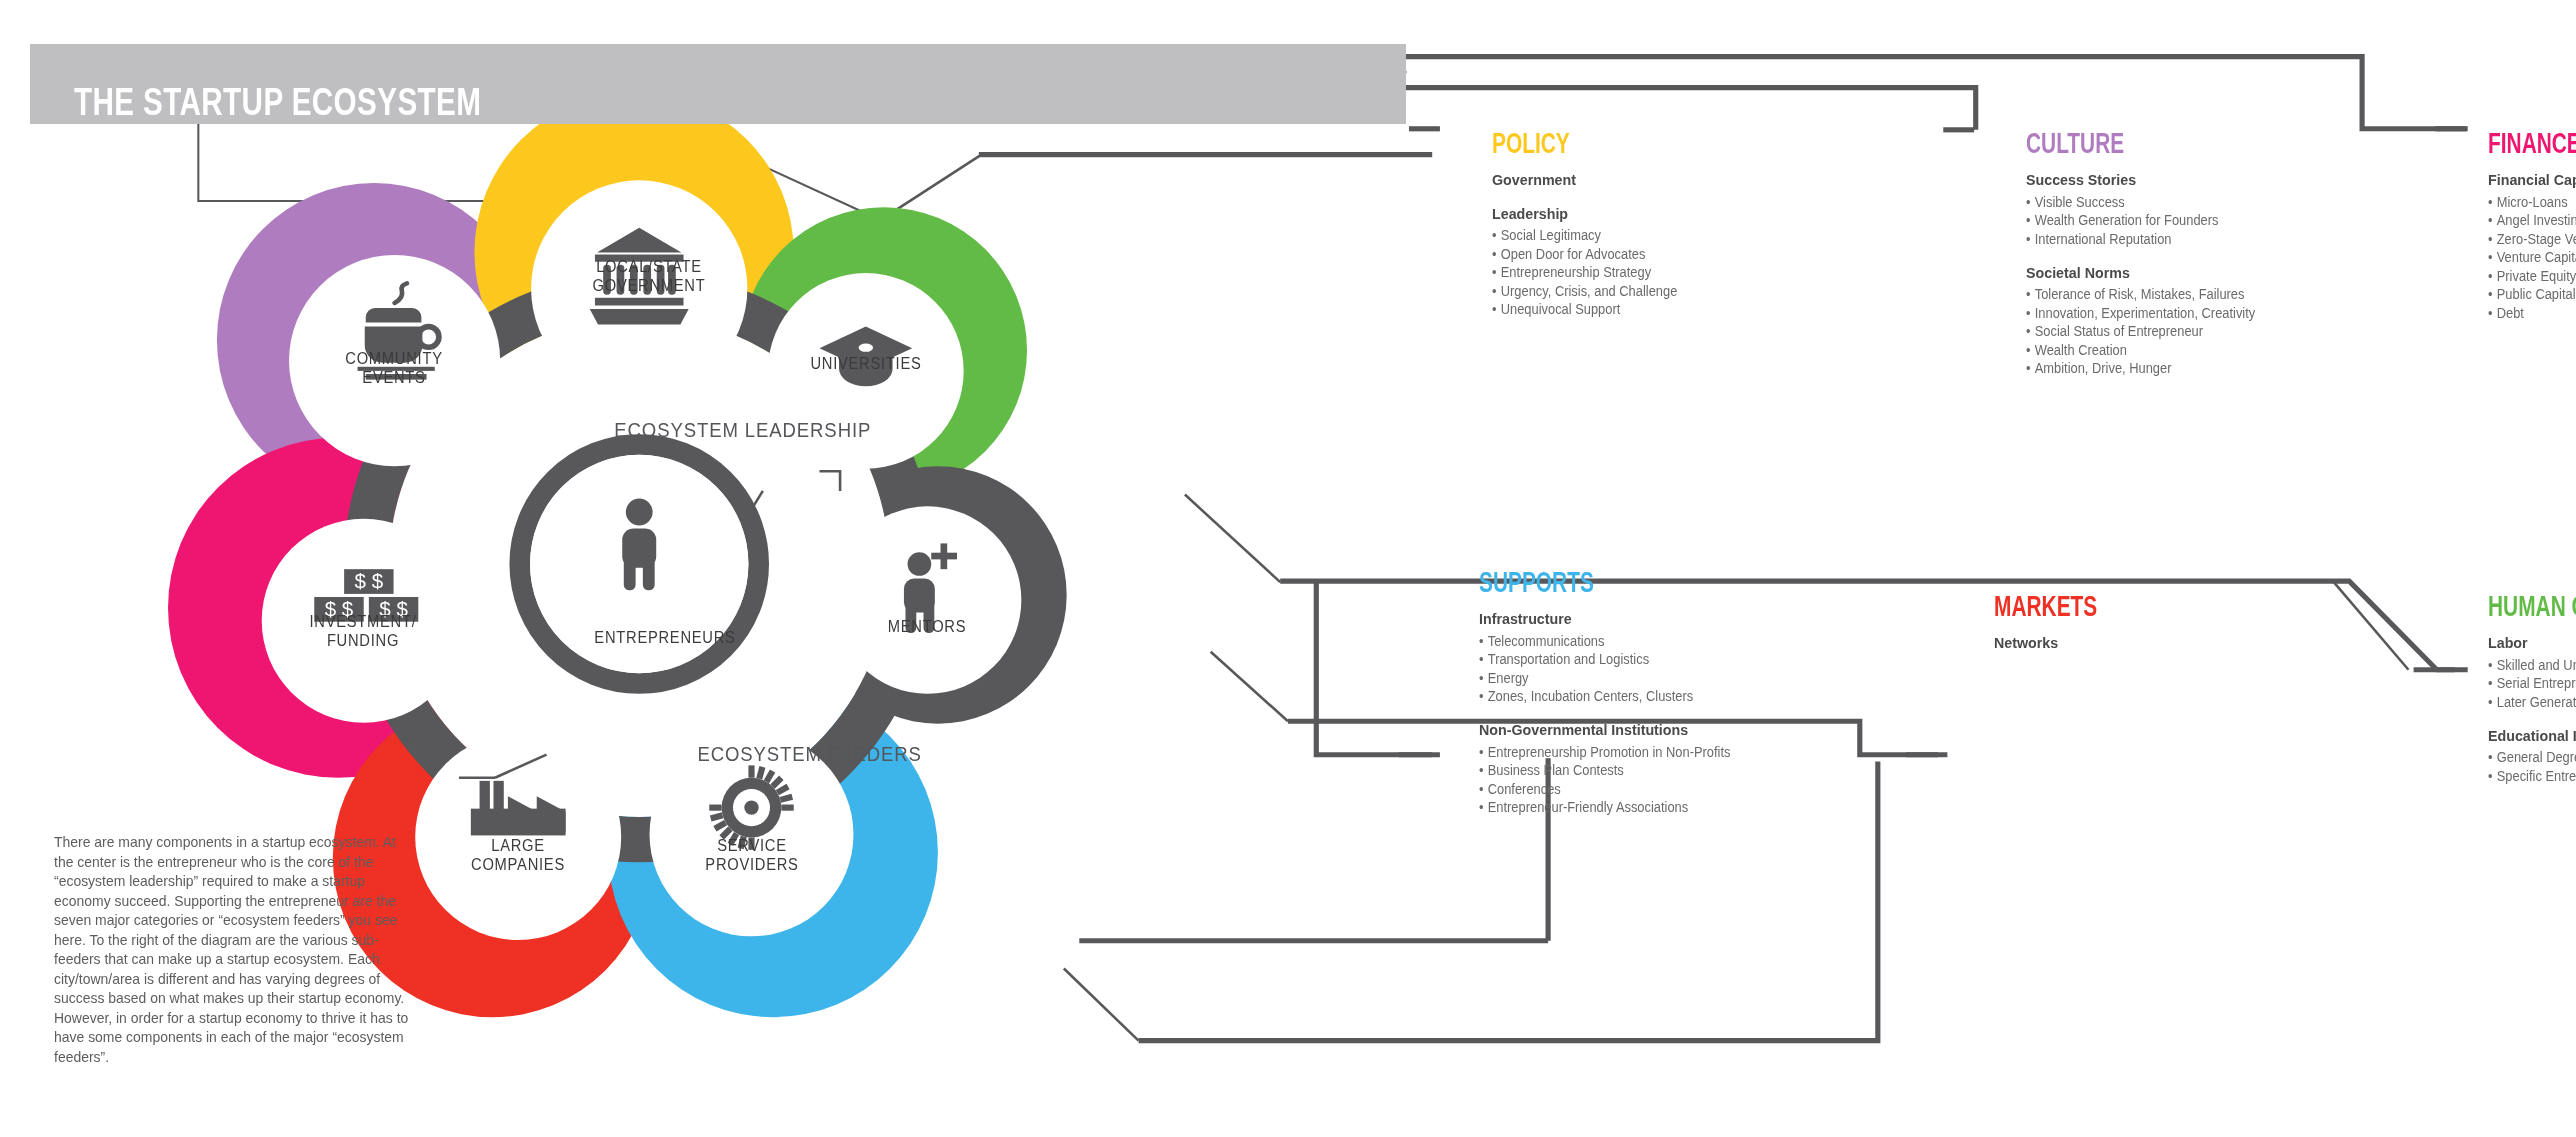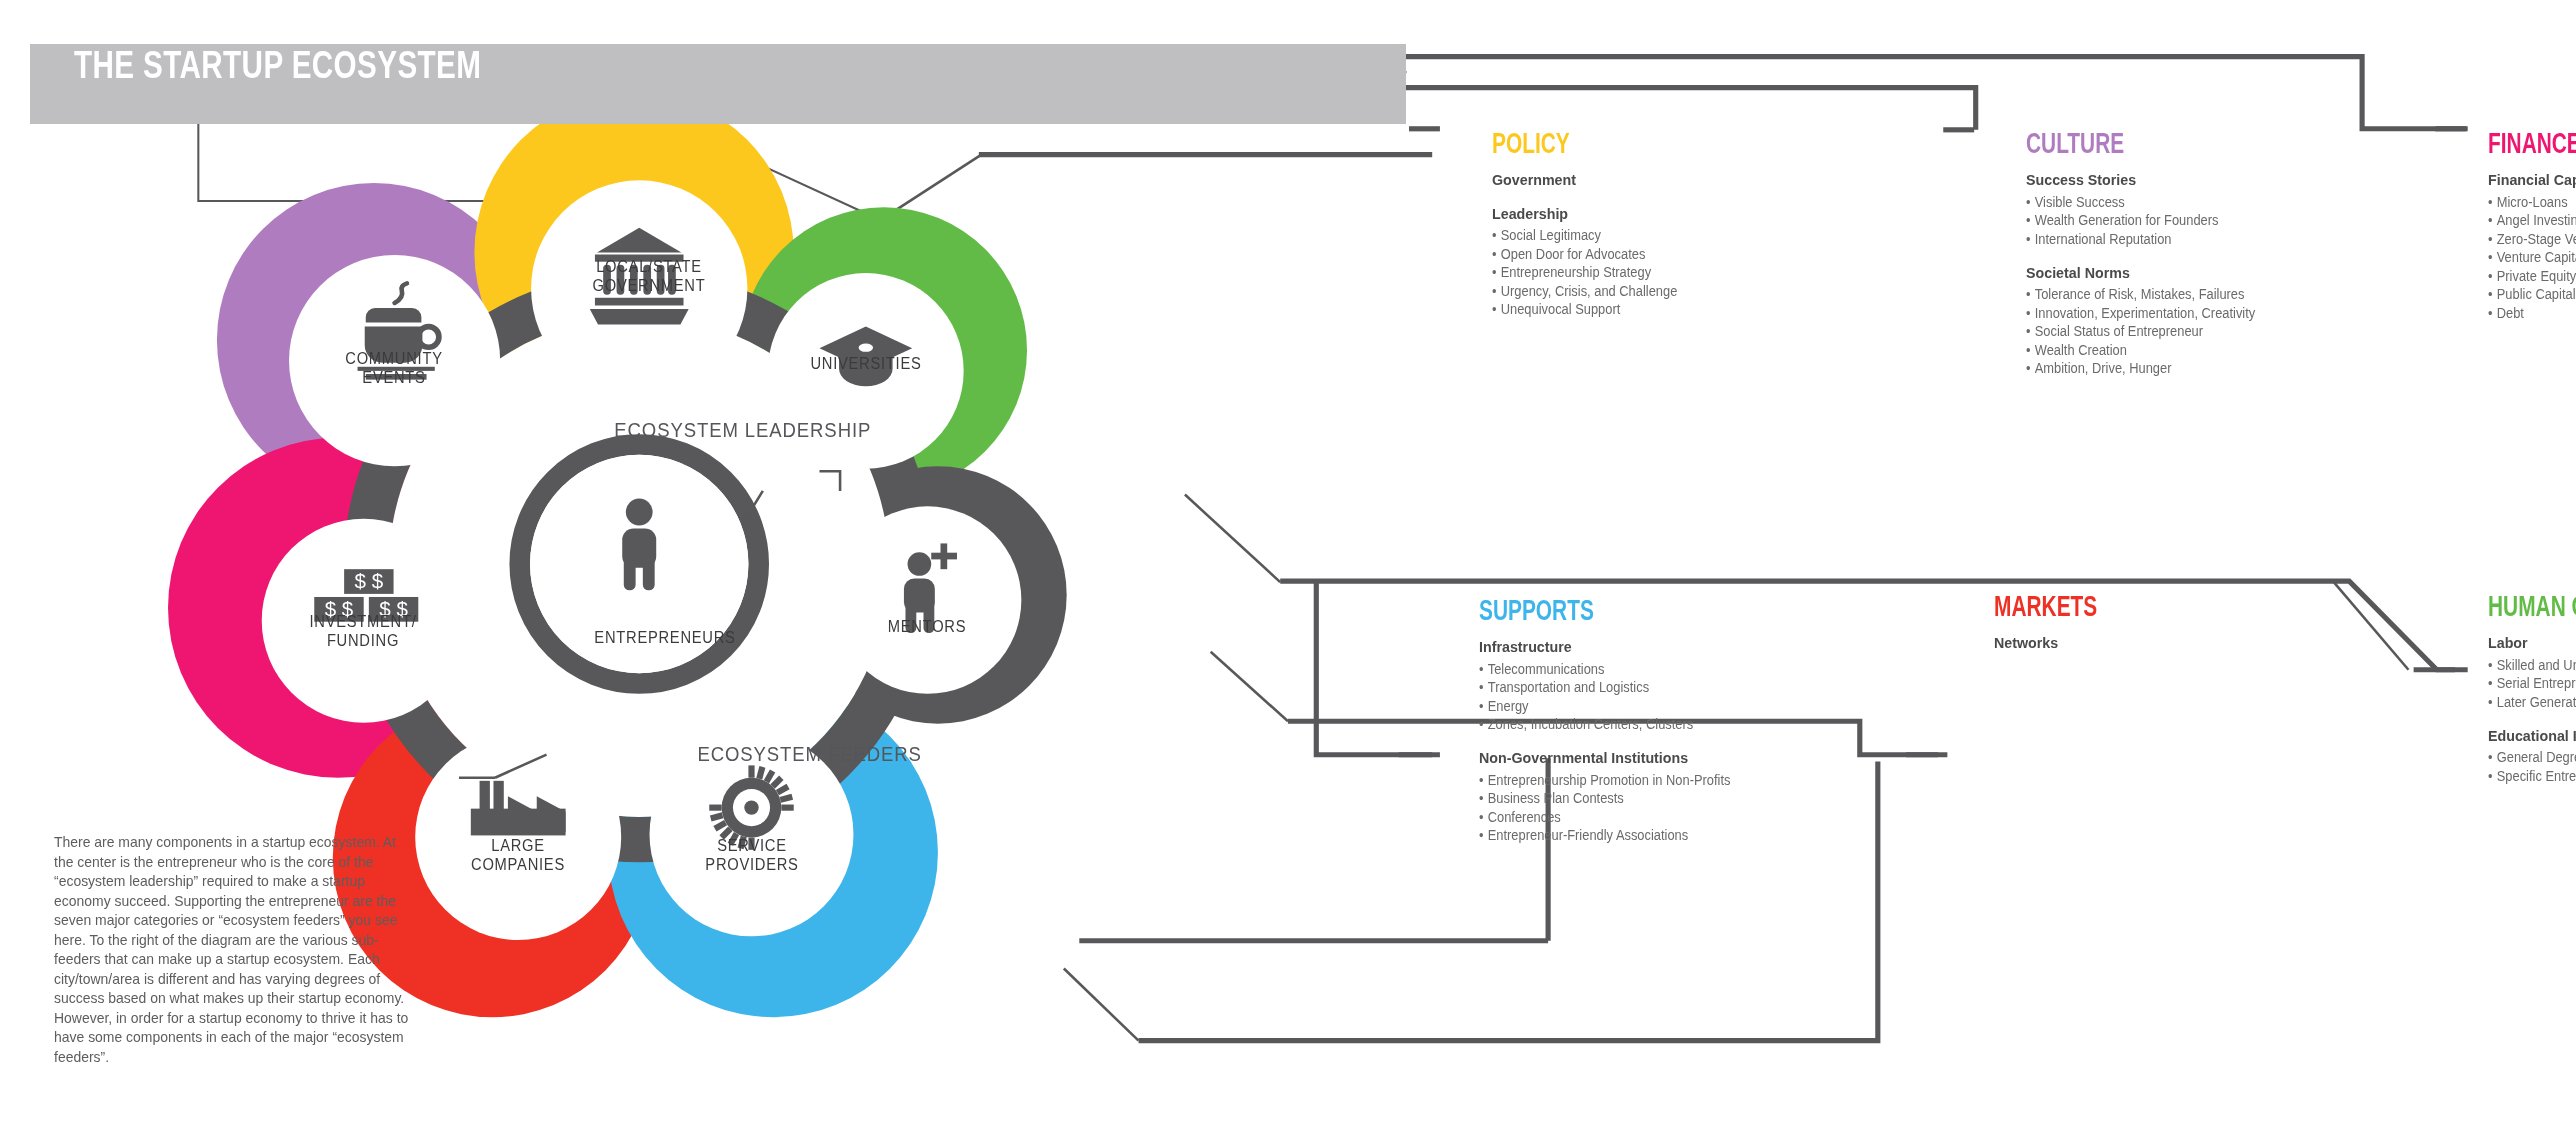--- a/index.html
+++ b/index.html
@@ -8,21 +8,21 @@
     width:2851px; height:1137px;
     position:relative;
     font-family:"Liberation Sans", sans-serif;
     overflow:hidden;
   }
   
   #title-banner{
     position:absolute; left:30px; top:44px;
     width:1376px; height:80px;
     background:#bfbfc2;
-    display:flex; align-items:flex-start;
+    display:flex; align-items:flex-end;
     z-index:6;
   }
   #title-text{
     color:#ffffff;
     font-size:38px;
     font-weight:bold;
     letter-spacing:0.5px;
     margin-left:44px;
     transform:scaleX(0.78);
     transform-origin:left center;
@@ -355,21 +355,21 @@
         <li>Micro-Loans</li>
         <li>Angel Investing, Friends, and Family</li>
         <li>Zero-Stage Venture Capital</li>
         <li>Venture Capital Funds</li>
         <li>Private Equity</li>
         <li>Public Capital Markets</li>
         <li>Debt</li>
       </ul>
     </div>
   </div>
-<div class="col" style="left:1479px; top:596px;">
+<div class="col" style="left:1479px; top:568px;">
     <div class="col-head" style="color: rgb(62, 181, 234);">SUPPORTS</div>
     <div class="grp">
       <div class="grp-title">Infrastructure</div>
       <ul class="bullets">
         <li>Telecommunications</li>
         <li>Transportation and Logistics</li>
         <li>Energy</li>
         <li>Zones, Incubation Centers, Clusters</li>
       </ul>
     </div>

